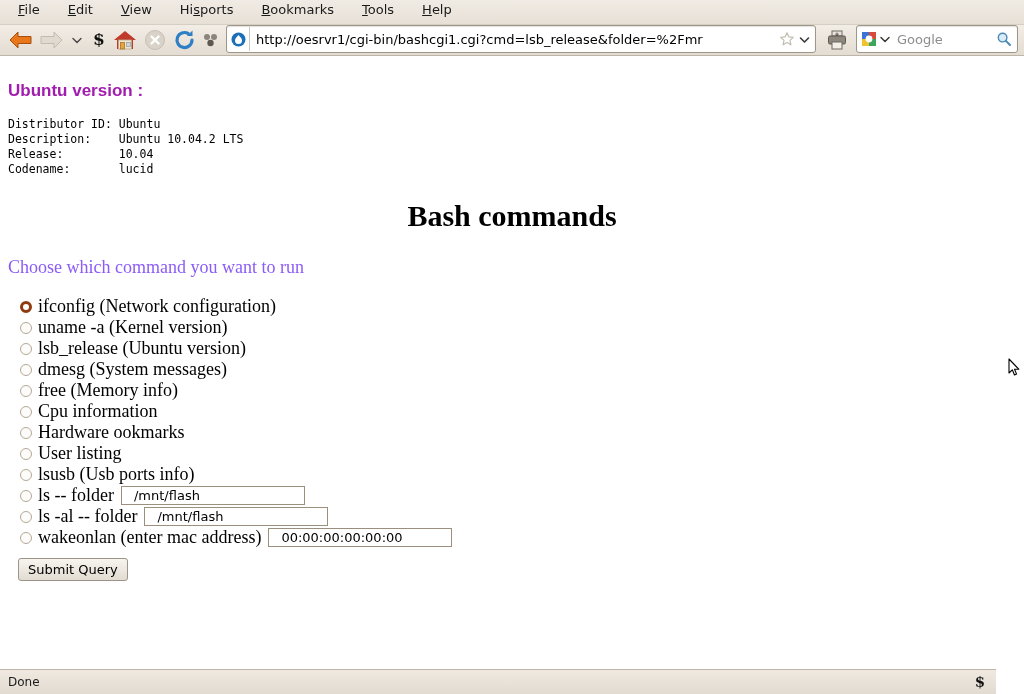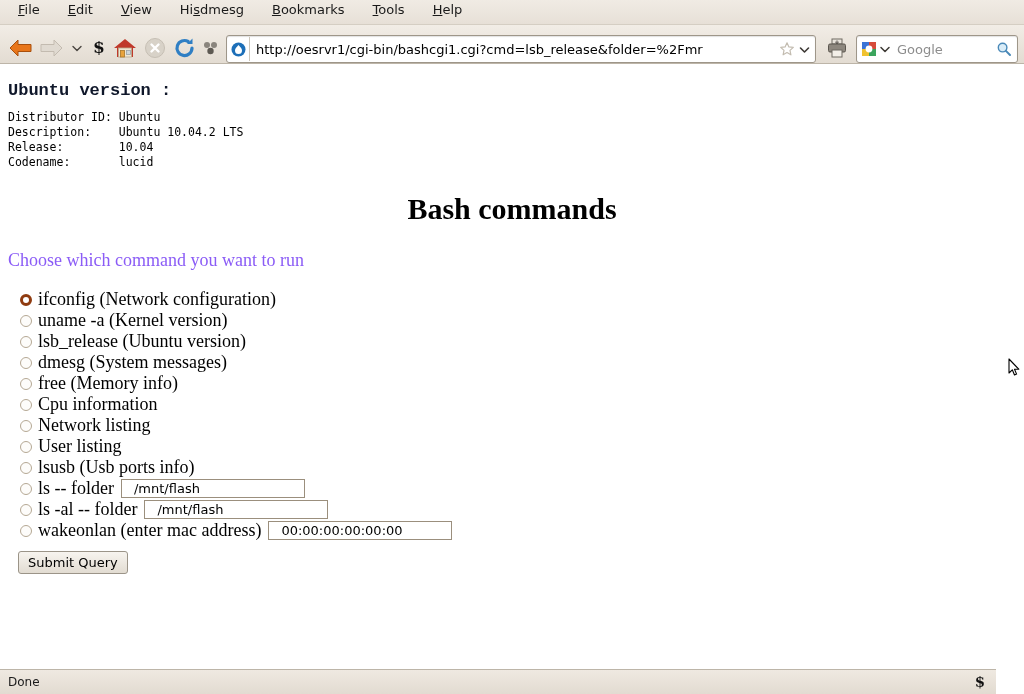--- a/index.html
+++ b/index.html
@@ -38,25 +38,25 @@
     margin-right: 8px;
     cursor: default;
     white-space: nowrap;
   }
   .menu-item .accel {
     text-decoration: underline;
   }
 
   
   #navbar {
-    height: 39px;
+    height: 31px;
     background: linear-gradient(to bottom, #f2ede6 0%, #e3dcd2 100%);
     border-bottom: 1px solid #bdb5a8;
     display: flex;
-    align-items: flex-end;
+    align-items: flex-start;
     padding: 0 6px;
     box-sizing: border-box;
   }
   .tb-btn {
     width: 30px;
     height: 30px;
     display: flex;
     align-items: center;
     justify-content: center;
     flex: 0 0 auto;
@@ -133,25 +133,25 @@
     left: 0;
     width: 1024px;
     height: 600px;
     background: #ffffff;
     overflow: hidden;
   }
   #page-inner {
     padding: 8px 8px 0 8px;
   }
   h3.section-title {
-    font-family: Liberation Mono, monospace;
+    font-family: Liberation Sans, sans-serif;
     font-size: 17px;
     font-weight: bold;
-    margin: 4px 0 10px 0;
-    color: #0f172a;
+    margin: 4px 0 16px 0;
+    color: #a21caf;
   }
   pre.release-info {
     font-family: "DejaVu Sans Mono", monospace;
     font-size: 11.5px;
     line-height: 15px;
     margin: 0 0 14px 0;
     color: #000;
     white-space: pre;
   }
   h1.page-heading {
@@ -265,21 +265,21 @@
     <div class="menu-item">
       <span></span><span class="accel">F</span><span>ile</span>
     </div>
     <div class="menu-item">
       <span></span><span class="accel">E</span><span>dit</span>
     </div>
     <div class="menu-item">
       <span></span><span class="accel">V</span><span>iew</span>
     </div>
     <div class="menu-item">
-      <span>Hi</span><span class="accel">s</span><span>dmesg</span>
+      <span>Hi</span><span class="accel">s</span><span>ports</span>
     </div>
     <div class="menu-item">
       <span></span><span class="accel">B</span><span>ookmarks</span>
     </div>
     <div class="menu-item">
       <span></span><span class="accel">T</span><span>ools</span>
     </div>
     <div class="menu-item">
       <span></span><span class="accel">H</span><span>elp</span>
     </div>
@@ -442,21 +442,21 @@
         <span class="opt-label">free (Memory info)</span>
       </div>
 
       <div class="opt-row">
         <span class="radio"></span>
         <span class="opt-label">Cpu information</span>
       </div>
 
       <div class="opt-row">
         <span class="radio"></span>
-        <span class="opt-label">Network listing</span>
+        <span class="opt-label">Hardware ookmarks</span>
       </div>
 
       <div class="opt-row">
         <span class="radio"></span>
         <span class="opt-label">User listing</span>
       </div>
 
       <div class="opt-row">
         <span class="radio"></span>
         <span class="opt-label">lsusb (Usb ports info)</span>

